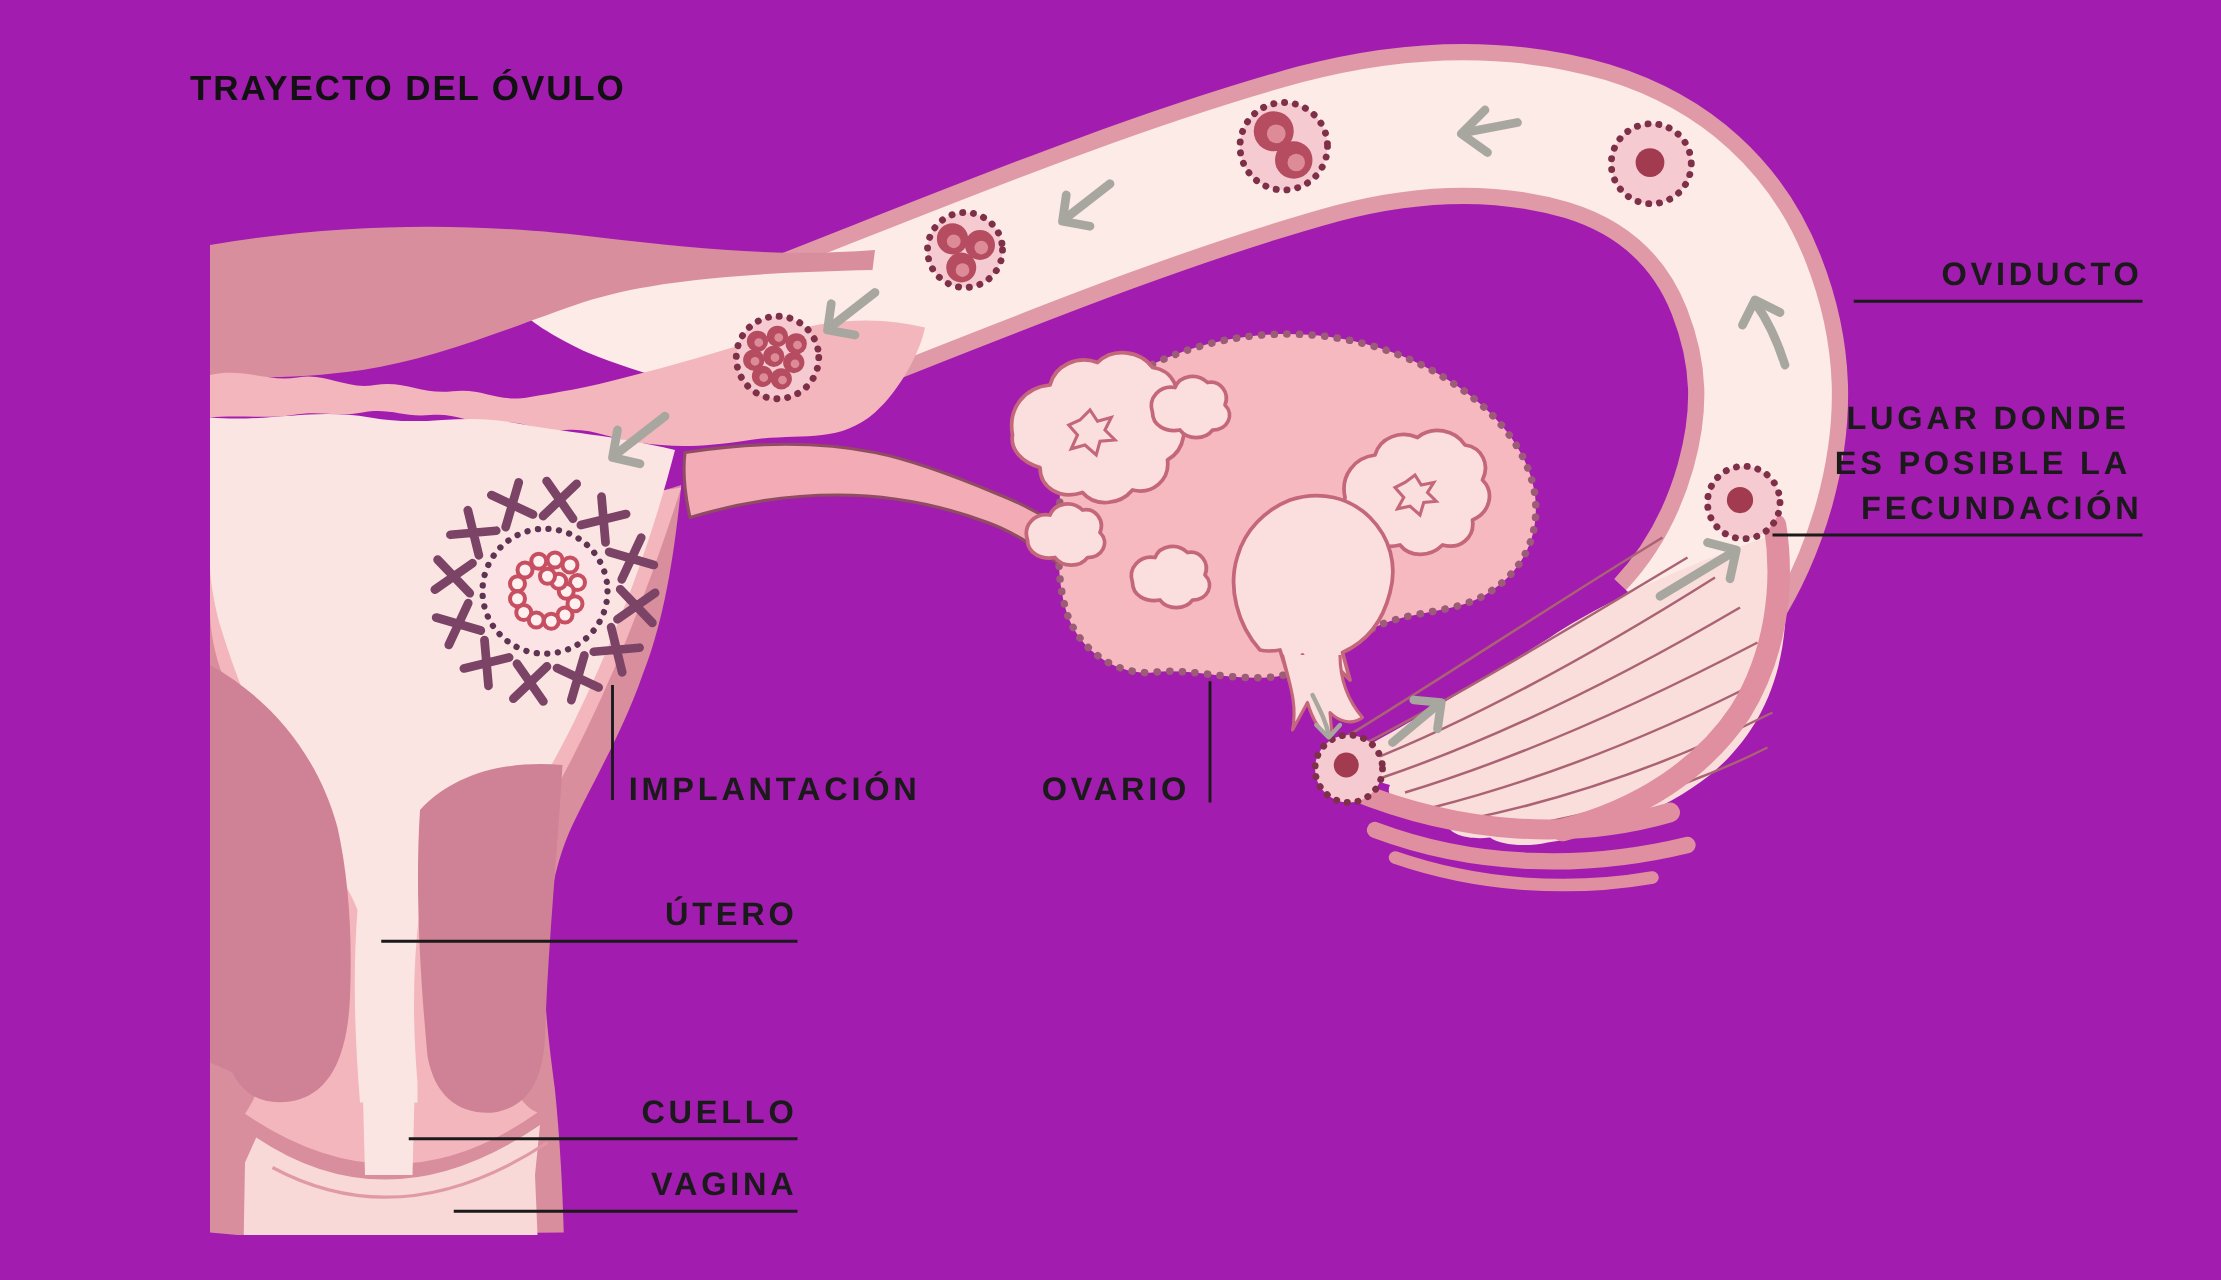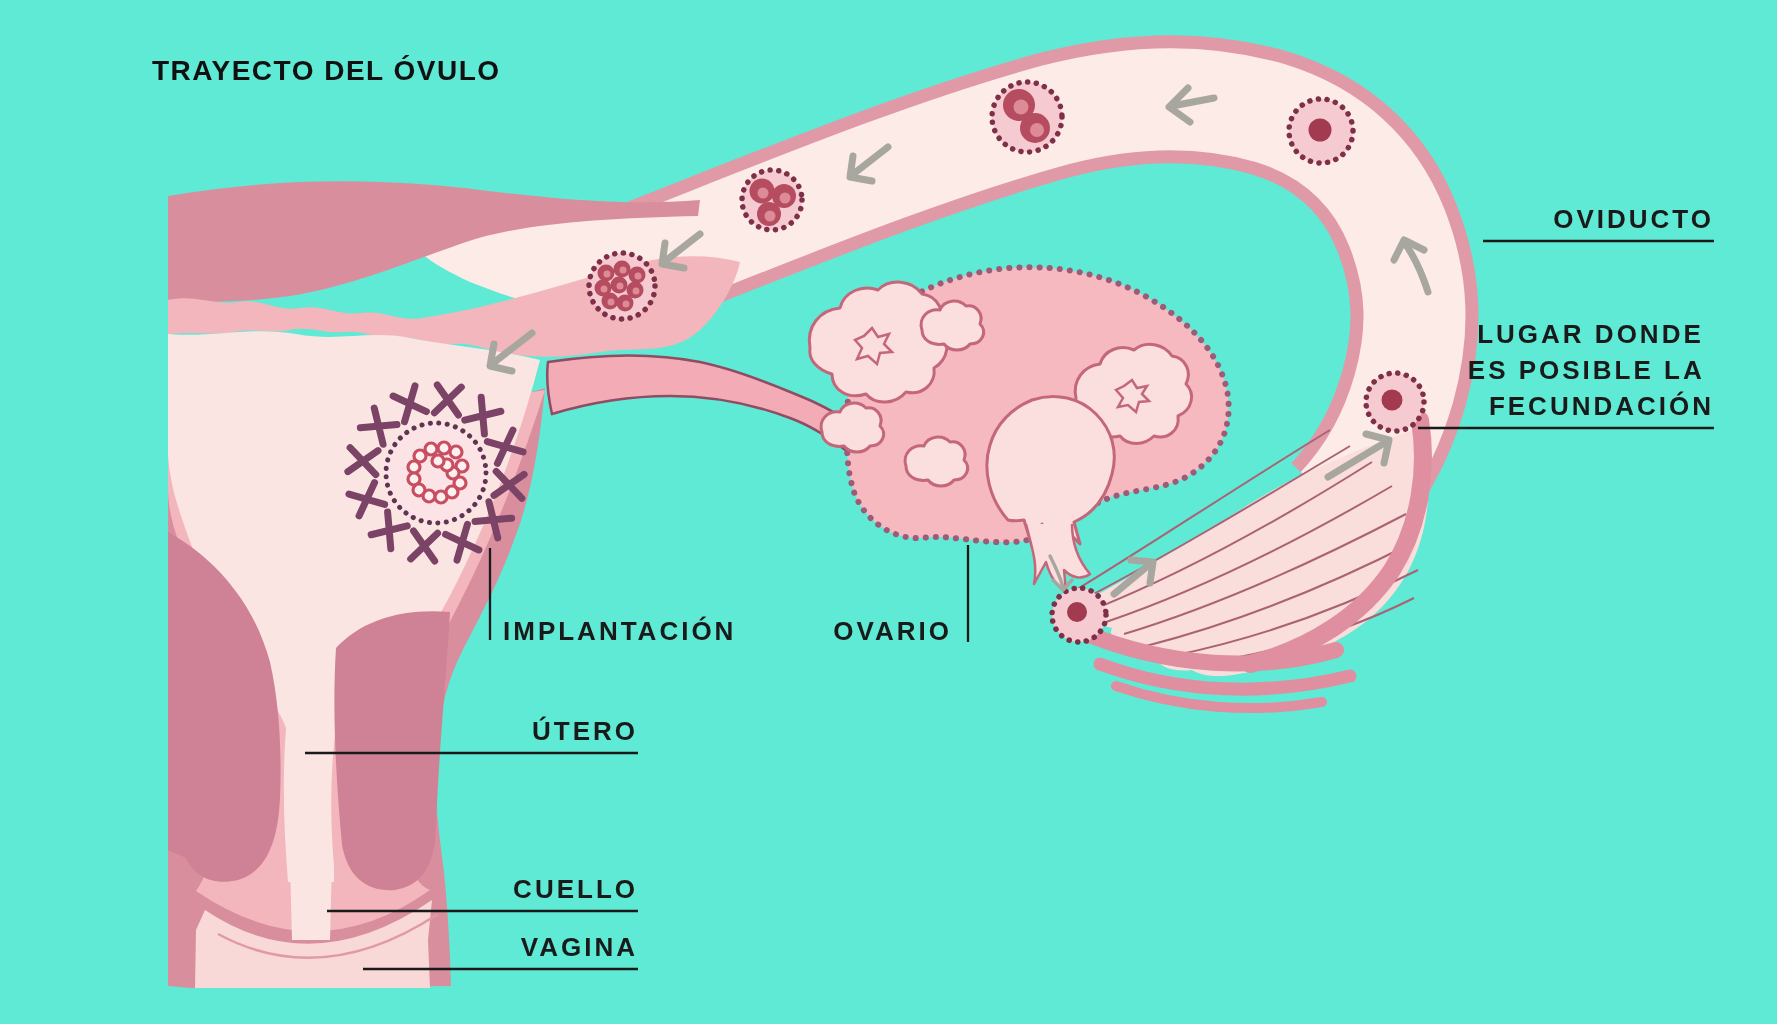--- a/index.html
+++ b/index.html
@@ -1,16 +1,16 @@
 <!DOCTYPE html>
 <html><head>
 <meta charset="utf-8">
 <style>
   html,body{margin:0;padding:0;background:#ffffff;}
-  .stage{position:relative;width:1777px;height:1024px;background:#5eead4;overflow:hidden;
+  .stage{position:relative;width:1777px;height:1024px;background:#a21caf;overflow:hidden;
          font-family:"Liberation Sans",sans-serif;}
   svg{position:absolute;top:0;left:0;}
   .lbl{fill:#1a1a1a;font-family:"Liberation Sans",sans-serif;font-size:26px;font-weight:700;letter-spacing:3px;}
   .title-lbl{fill:#111;font-family:"Liberation Sans",sans-serif;font-size:28px;font-weight:700;letter-spacing:1.5px;}
   .ptr{stroke:#1a1a1a;stroke-width:2.3;fill:none;}
   .arrow{stroke:#a7a7a0;stroke-width:7;fill:none;stroke-linecap:round;stroke-linejoin:round;}
   .egg-ring{fill:#f6cad1;stroke:#7e3048;stroke-width:5.5;stroke-dasharray:0.1 8.6;stroke-linecap:round;}
   .cell{fill:#b54c60;}
   .cell-in{fill:#de8b98;}
   .foll{fill:#fbdfde;stroke:#c4677b;stroke-width:3;stroke-linejoin:round;}

